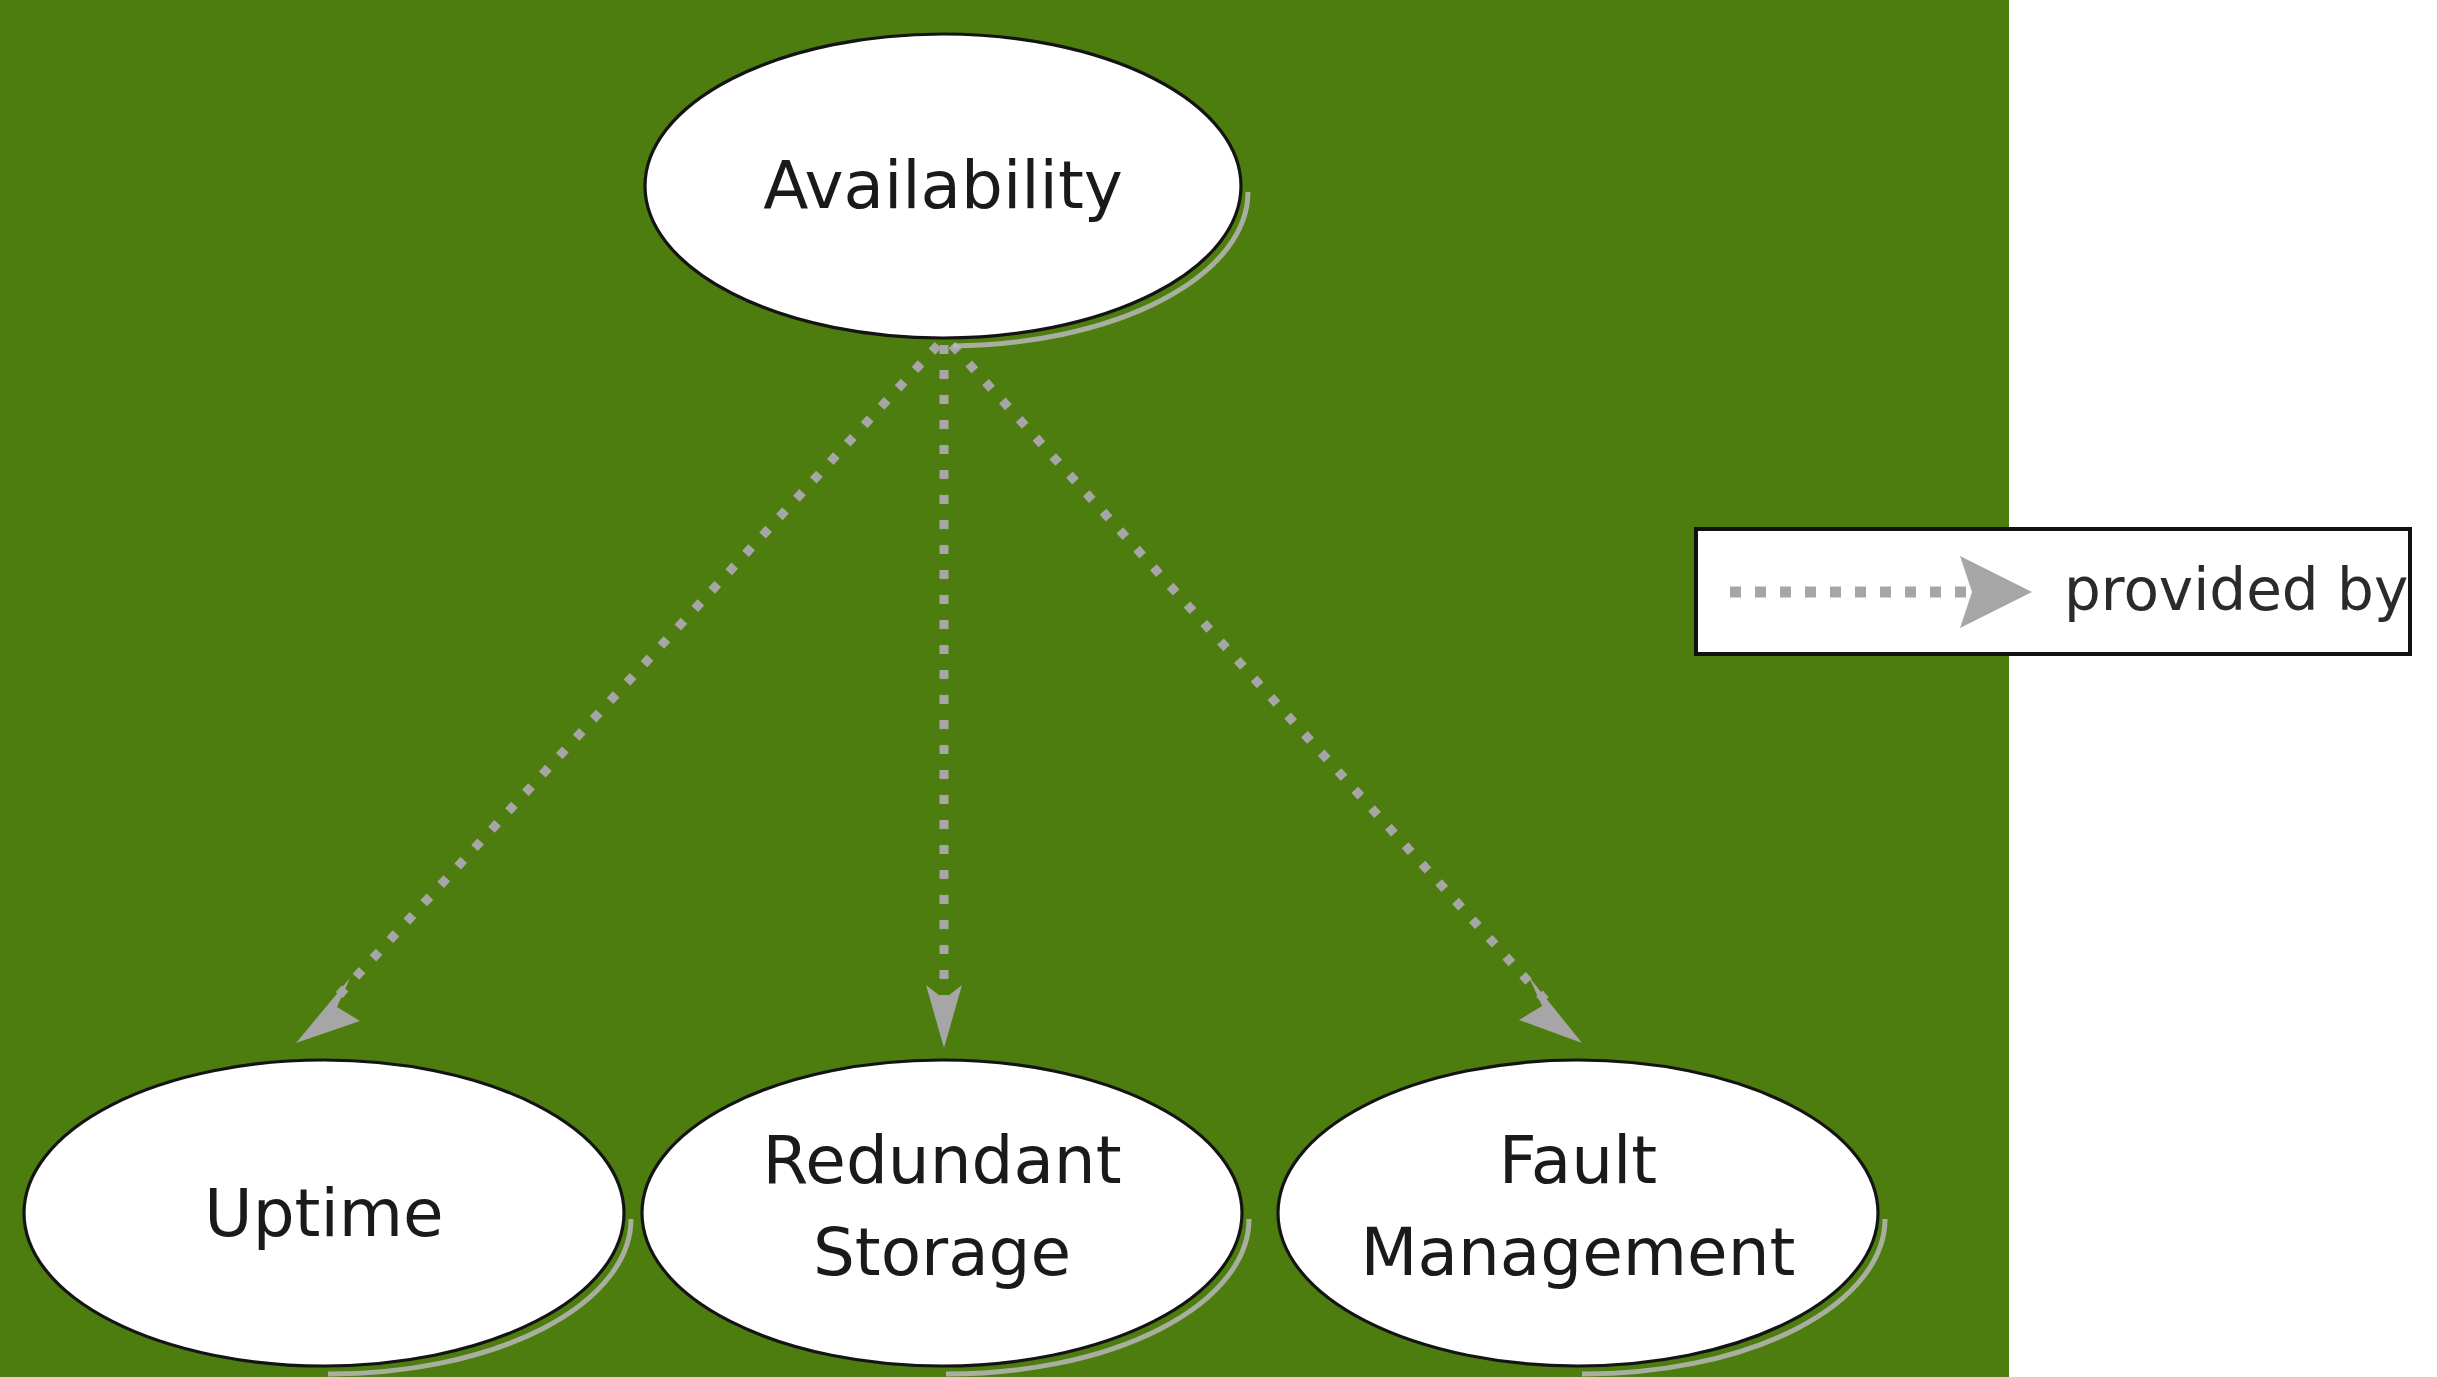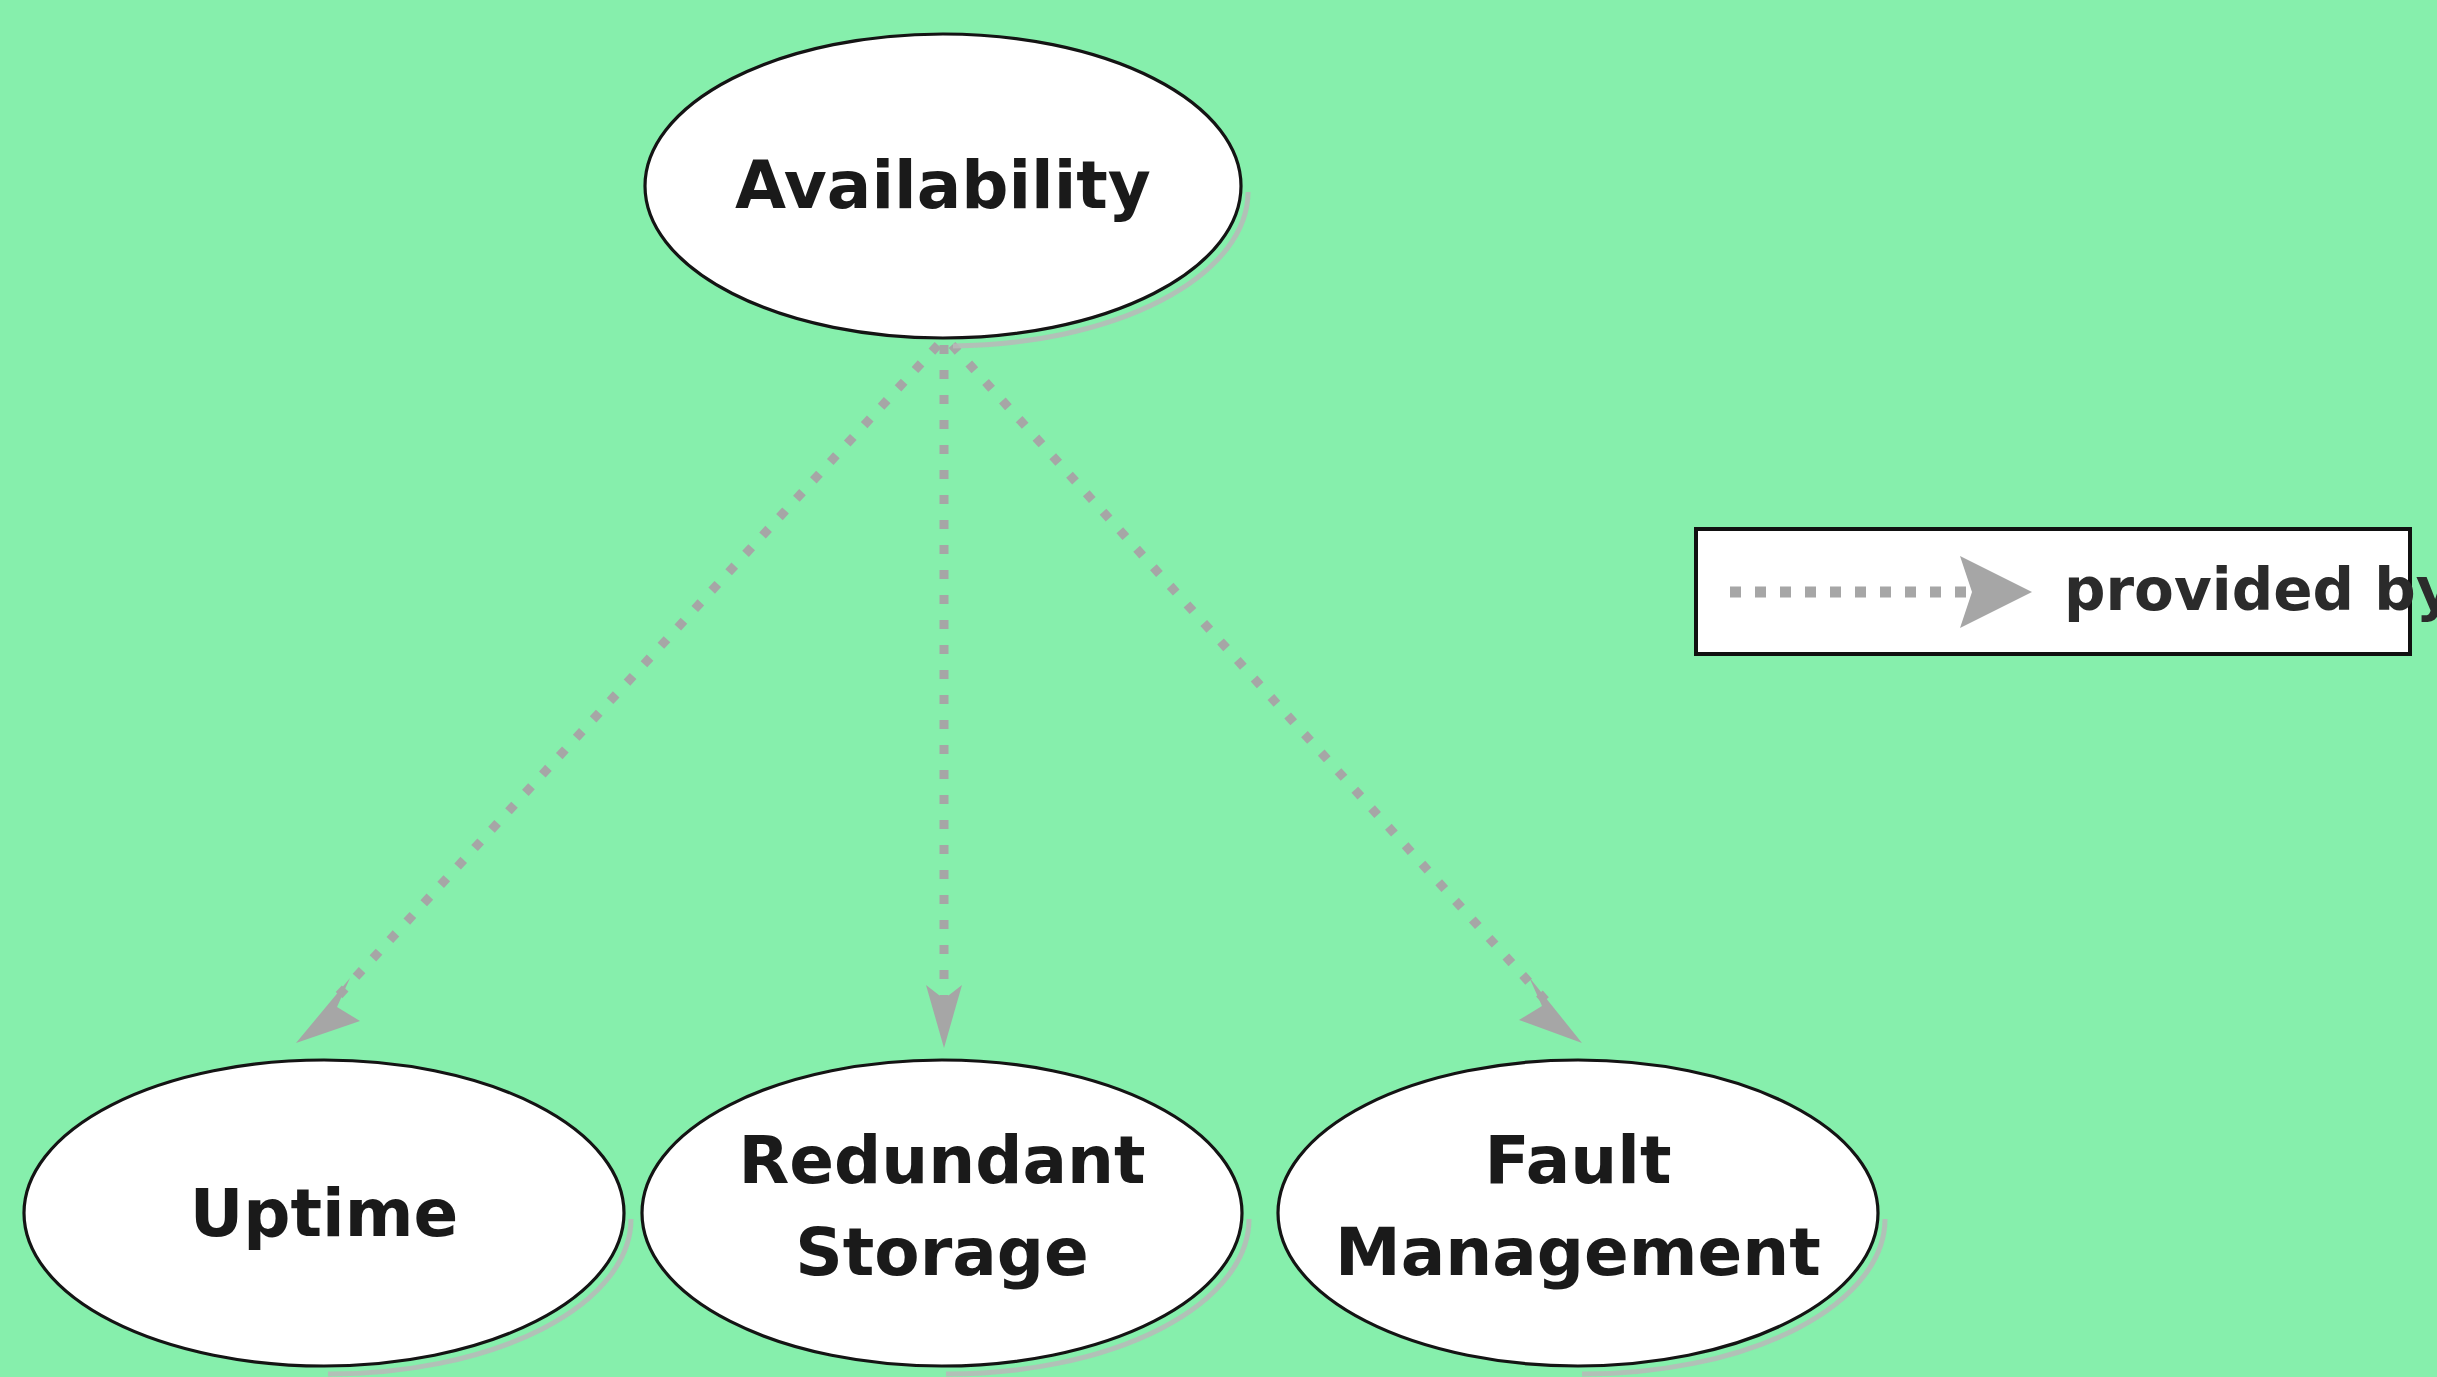--- a/index.html
+++ b/index.html
@@ -8,24 +8,23 @@
     background: #ffffff;
   }
   body {
     width: 2437px;
     height: 1377px;
     overflow: hidden;
     font-family: "DejaVu Sans", sans-serif;
   }
   #diagram-root {
     position: relative;
-    width: 2437px;
+    width: 2009px;
     height: 1377px;
-    background: #86efac;
-    font-weight: bold;
+    background: #4d7c0f;
   }
   svg#diagram-canvas {
     display: block;
     width: 2437px;
     height: 1377px;
   }
   .node-ellipse {
     fill: #ffffff;
     stroke: #141414;
     stroke-width: 3.2;

